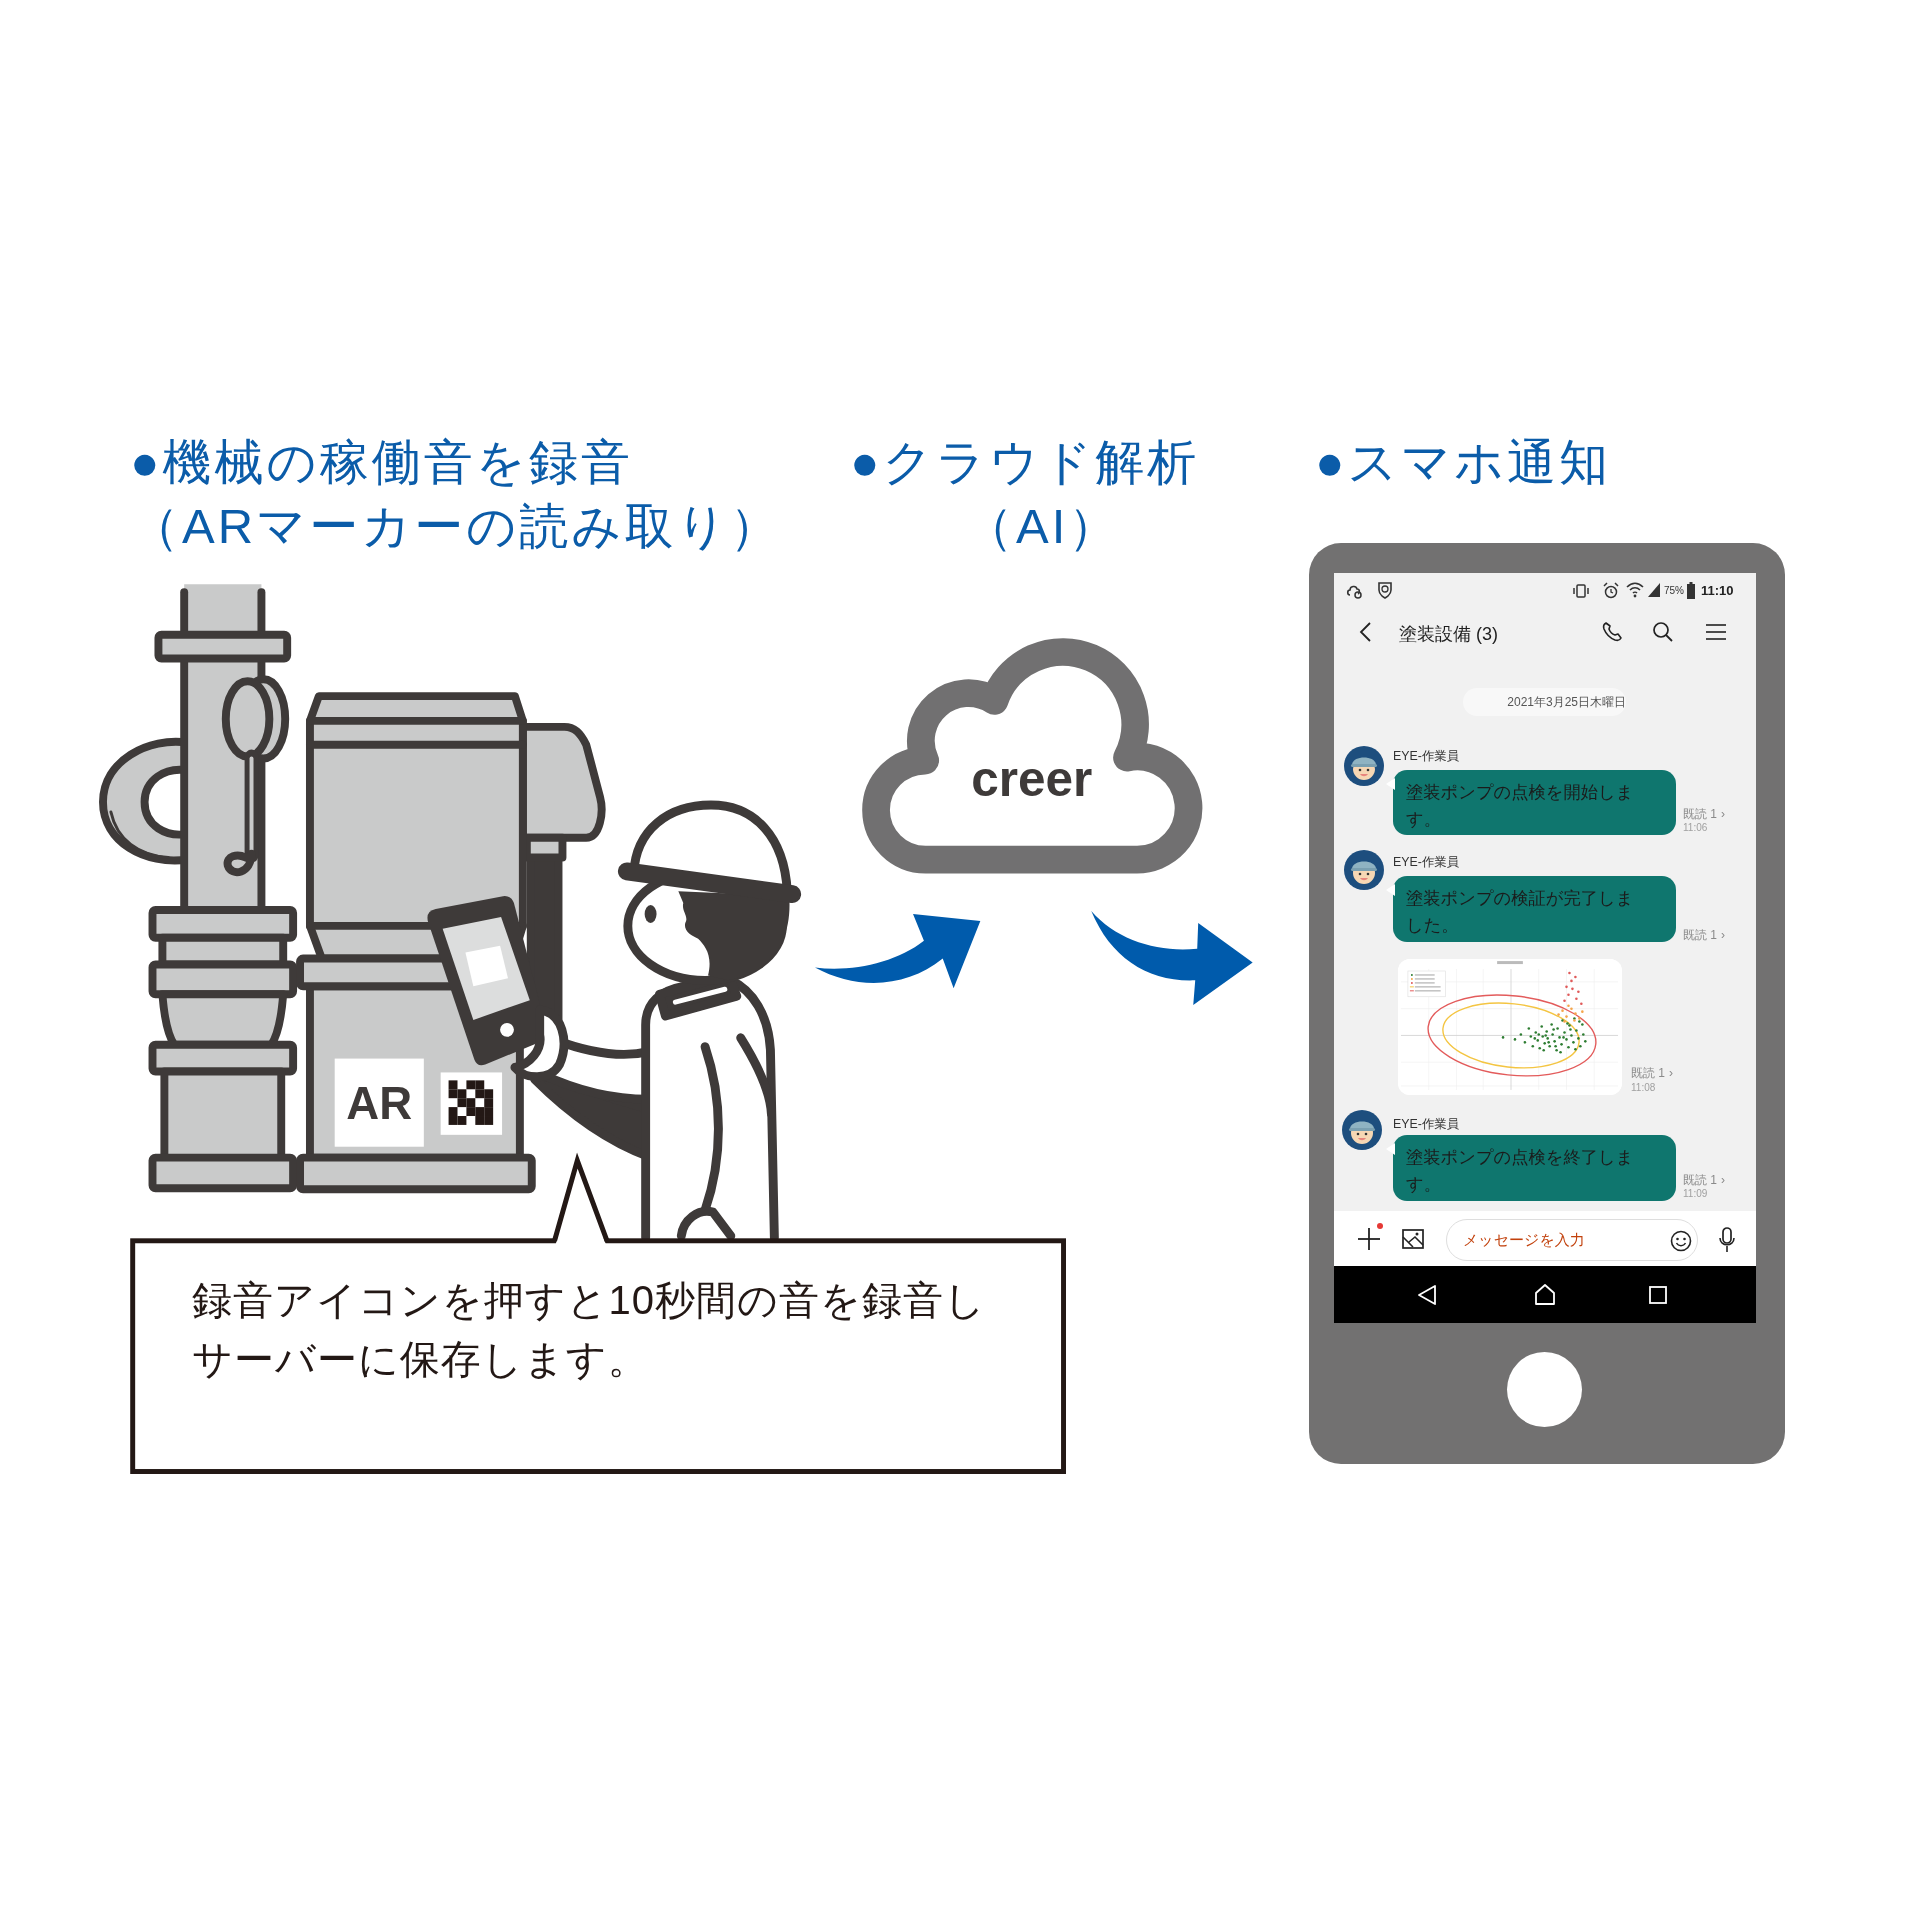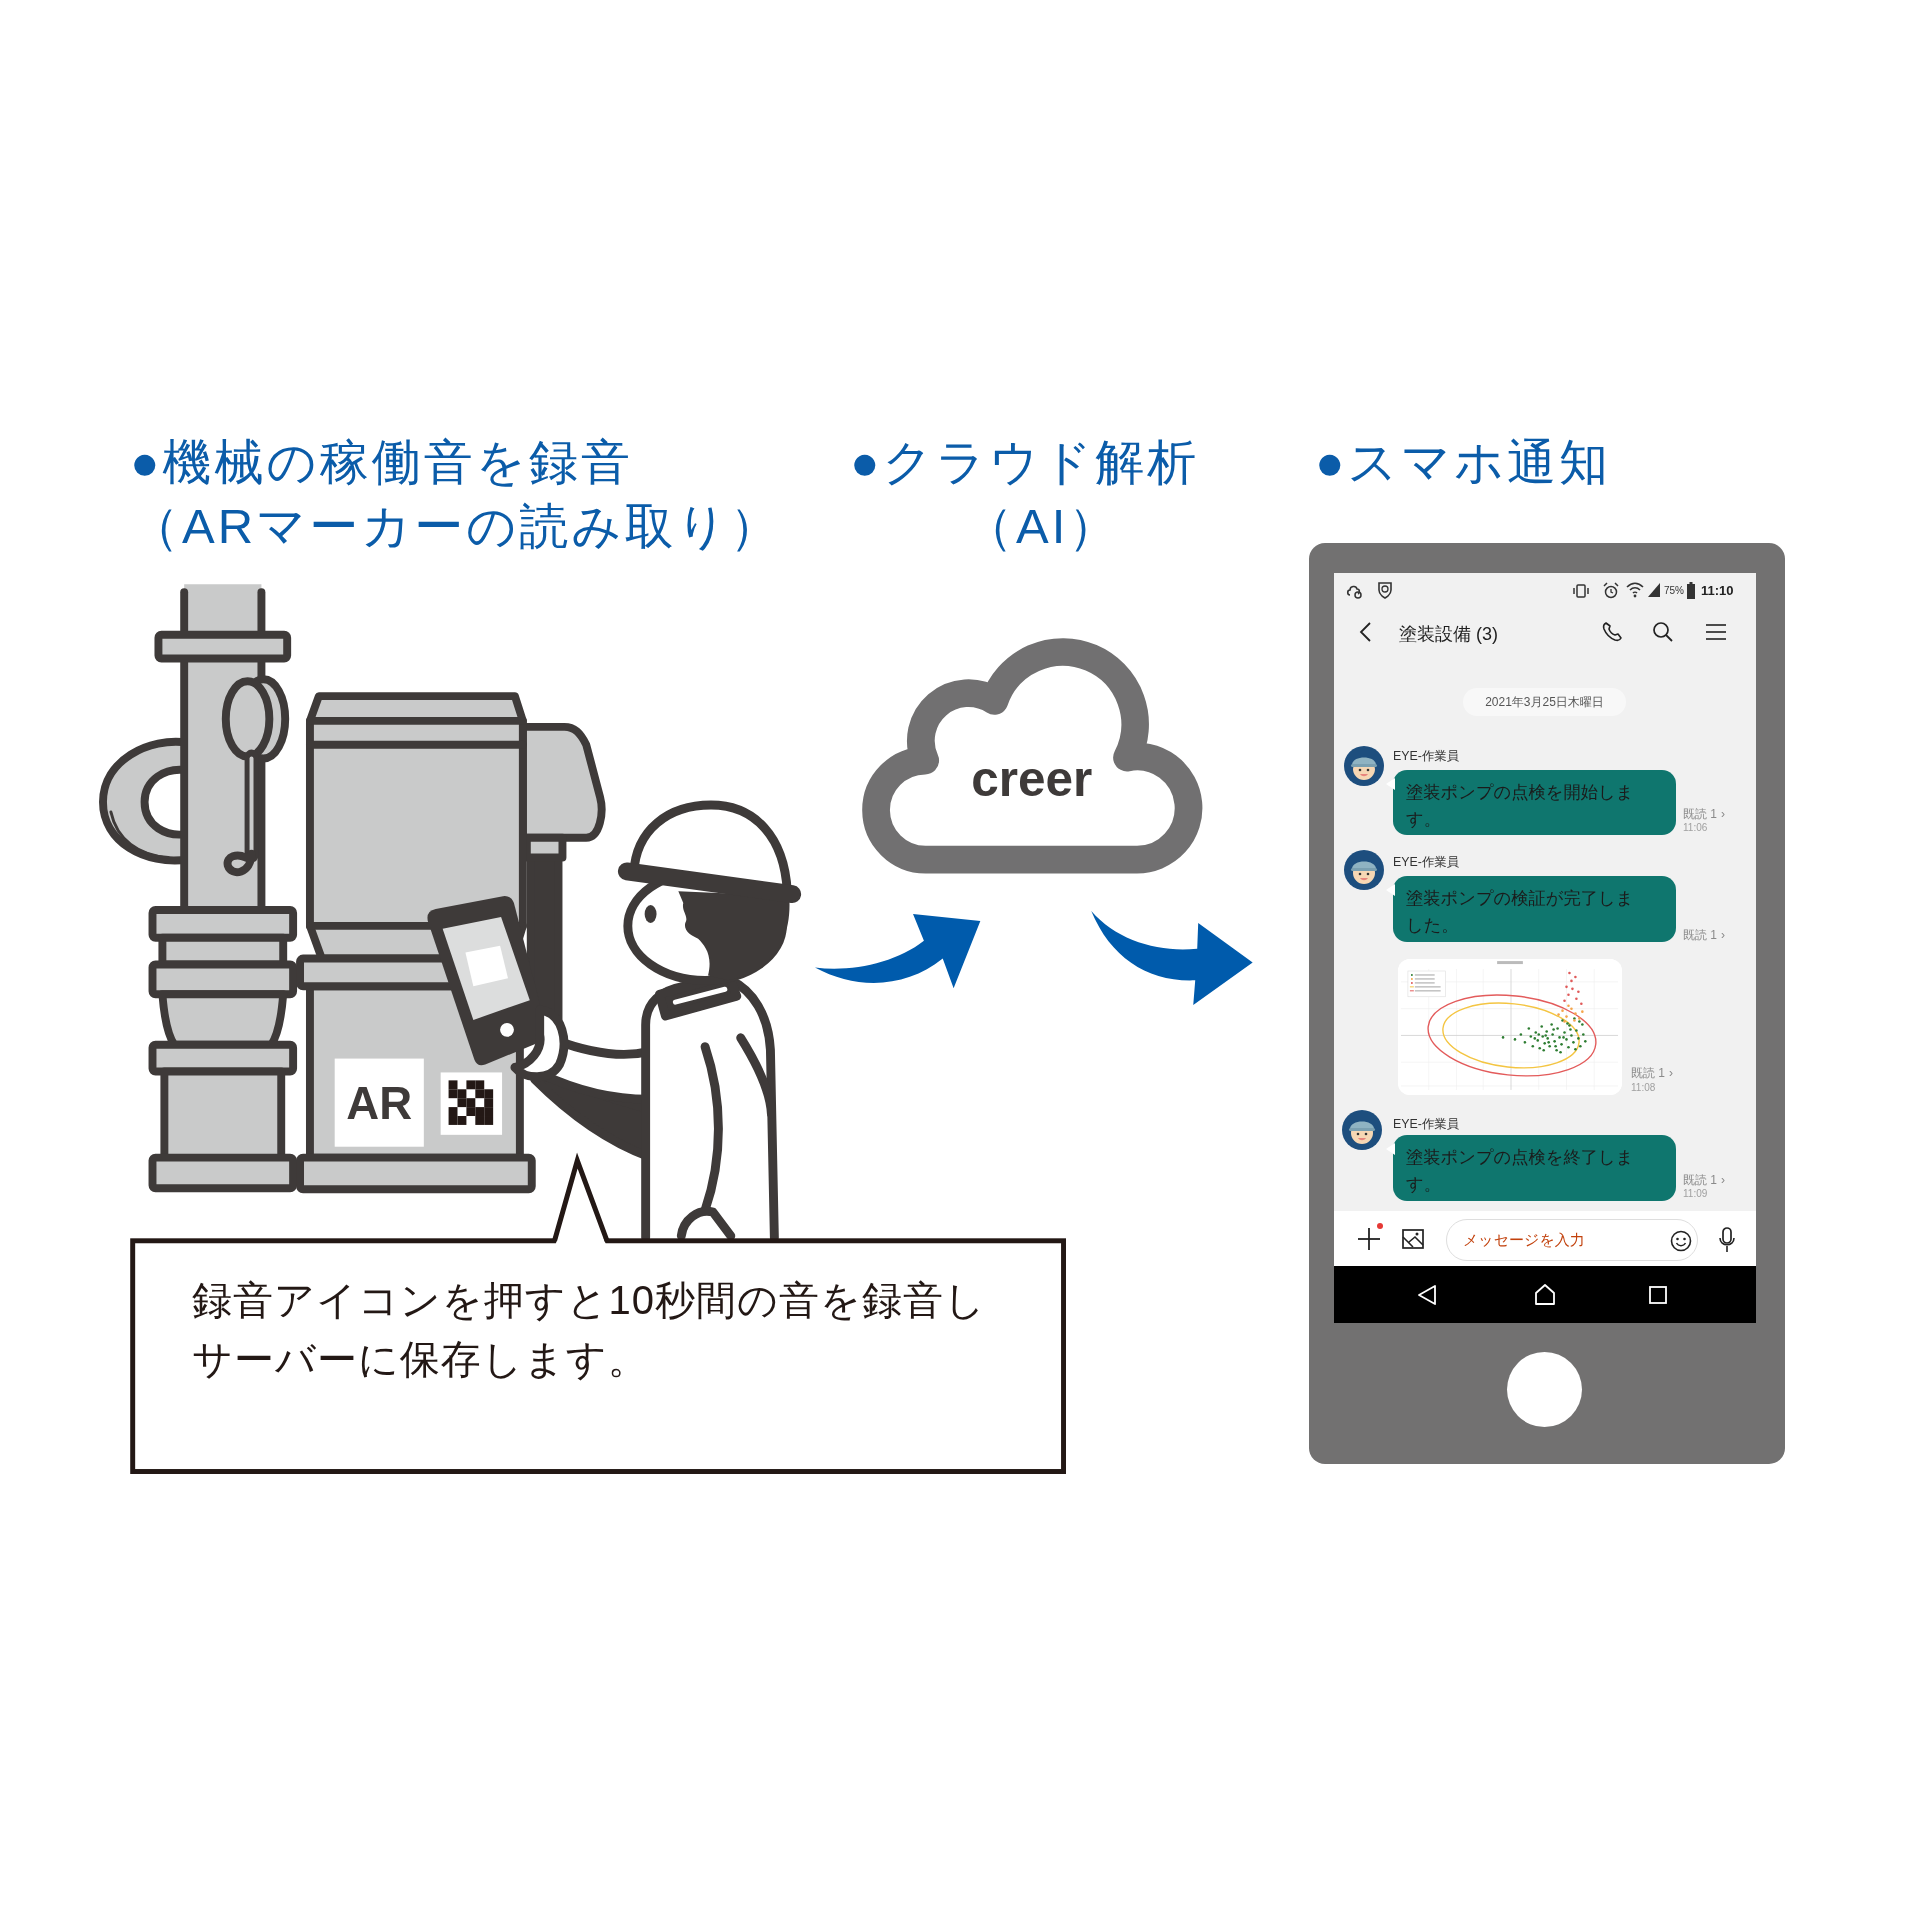--- a/index.html
+++ b/index.html
@@ -2,27 +2,27 @@
 <html><head>
 <meta charset="utf-8">
 <style>
   html,body{margin:0;padding:0;background:#ffffff;}
   #canvas{position:relative;width:1930px;height:1930px;overflow:hidden;background:#ffffff;font-family:"Liberation Sans","DejaVu Sans",sans-serif;}
   .abs{position:absolute;}
   .title{color:#0b5ca9;font-size:49px;line-height:1;white-space:nowrap;letter-spacing:3px;}
   .speech-text{left:192px;top:1271px;font-size:40px;line-height:59px;color:#231815;white-space:nowrap;letter-spacing:1px;}
   .speech-text div{height:59px;}
   
-  .phone-frame{background:#727171;border-radius:16px;}
+  .phone-frame{background:#727171;border-radius:32px;}
   .screen{position:absolute;background:#f1f1f1;overflow:hidden;}
   .screen .abs{position:absolute;}
   .status-text{font-size:10px;color:#333;}
   .status-time{font-size:13px;color:#222;font-weight:bold;}
   .hdr-title{font-size:18px;color:#1e1e1e;white-space:nowrap;}
-  .date-pill{background:#f8f8f8;border-radius:14px;font-size:12px;color:#555;text-align:center;line-height:28px;}
+  .date-pill{background:#f8f8f8;border-radius:14px;font-size:12px;color:#555;text-align:right;line-height:28px;}
   .avatar{width:40px;height:40px;border-radius:50%;background:#1d4e7e;overflow:hidden;}
   .sender{font-size:12.4px;color:#333;white-space:nowrap;}
   .bubble{background:#0f766e;border-radius:14px;padding:9px 13px;box-sizing:border-box;font-size:17.3px;line-height:27px;color:#1b1b1b;white-space:nowrap;}
   .bubble::before{content:"";position:absolute;left:-7px;top:8px;border-top:6px solid transparent;border-bottom:6px solid transparent;border-right:9px solid #ffffff;}
   .read{font-size:12px;color:#8a8a8a;white-space:nowrap;}
   .chev{display:inline-block;margin-left:4px;font-size:12px;color:#8a8a8a;}
   .time{font-size:10px;color:#a0a0a0;white-space:nowrap;}
   .img-bubble{background:#ffffff;border-radius:12px;overflow:hidden;}
   .input-bar{background:#ffffff;}
   .input-pill{border:1px solid #dedede;border-radius:21px;background:#ffffff;box-sizing:border-box;}

